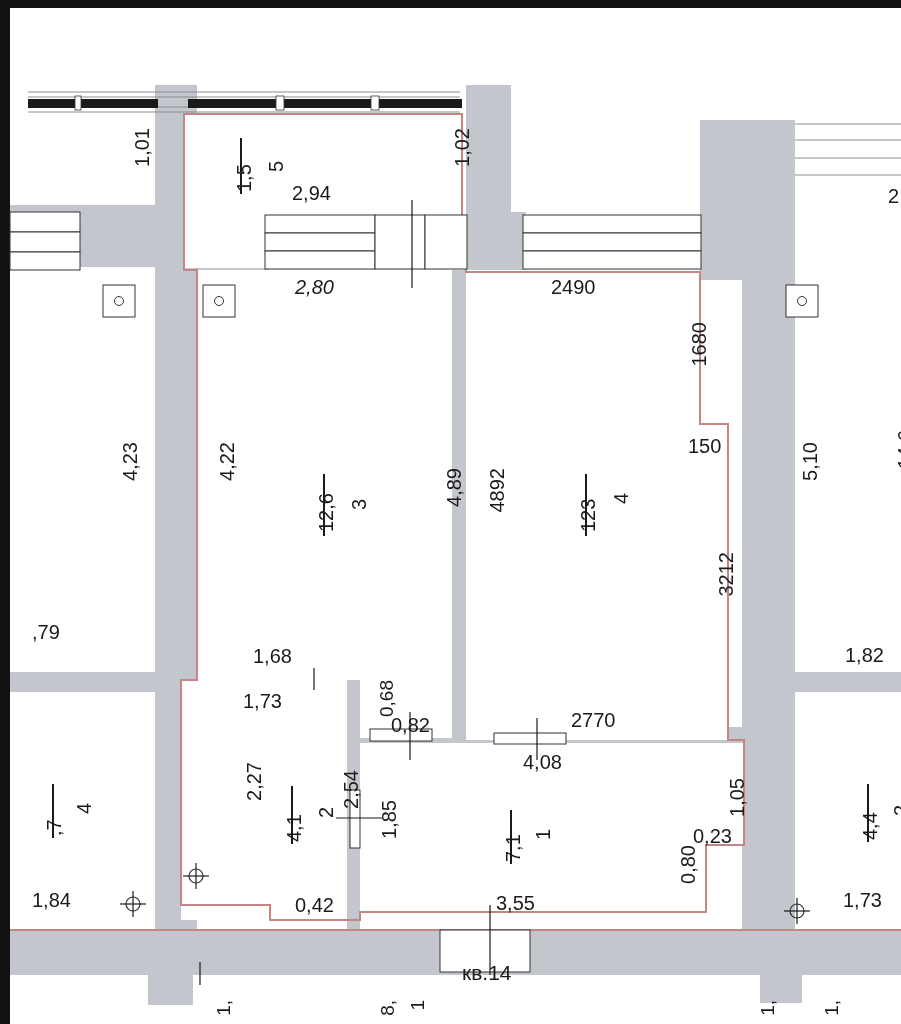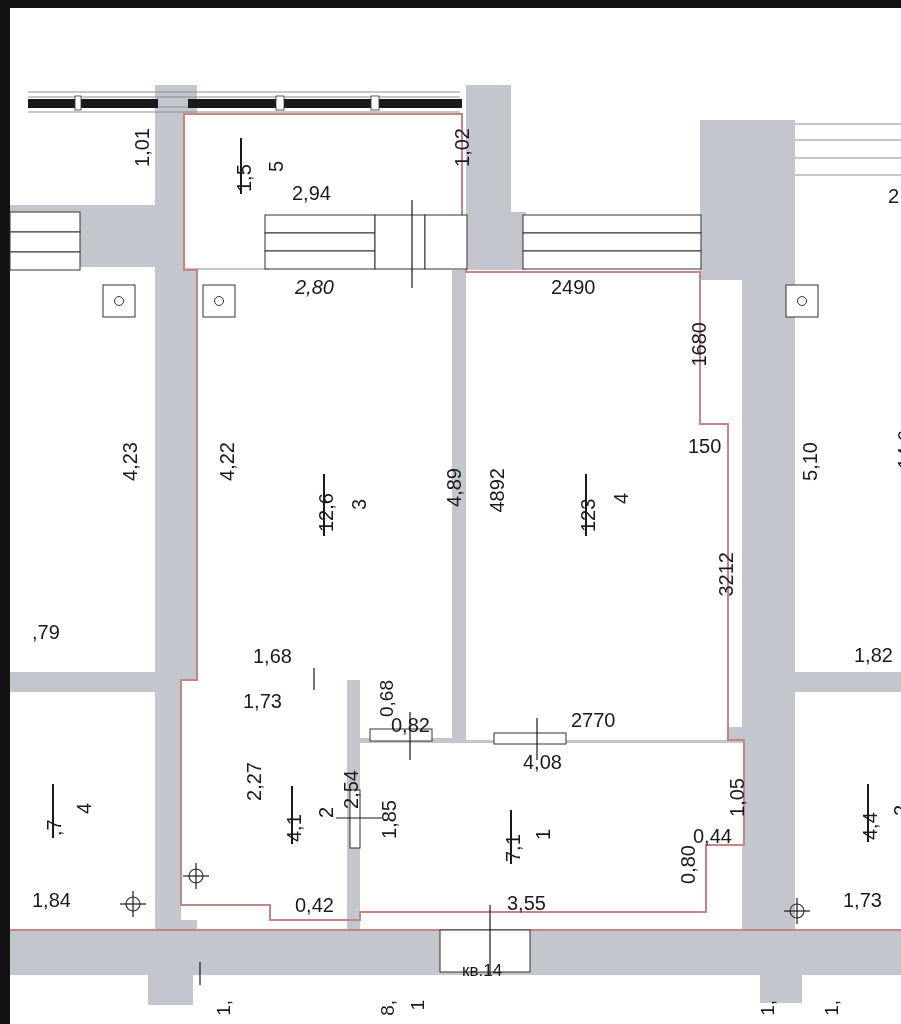--- a/index.html
+++ b/index.html
@@ -242,21 +242,21 @@
     <div class="bar" style="left:25px;top:4px;width:1.6px;height:62px;"></div>
     <div class="den rot" style="left:51px;top:34px;transform:rotate(-90deg);transform-origin:left top;">4</div>
   </div>
 
   <div class="lbl rot" style="left:800px;top:442px;transform:rotate(-90deg) translate(-100%,0);">5,10</div>
 
   <div class="lbl rot" style="left:895px;top:430px;transform:rotate(-90deg) translate(-100%,0);">14,6</div>
 
   <div class="lbl" style="left:32px;top:622px;">,79</div>
 
-  <div class="lbl" style="left:845px;top:645px;margin-left:9px;">1,82</div>
+  <div class="lbl" style="left:845px;top:645px;">1,82</div>
 
   <div class="lbl" style="left:253px;top:646px;">1,68</div>
 
   <div class="lbl" style="left:243px;top:691px;">1,73</div>
 
   <div class="lbl rot" style="left:377px;top:680px;transform:rotate(-90deg) translate(-100%,0);font-size:19px;">0,68</div>
 
   <div class="lbl" style="left:391px;top:715px;">0,82</div>
 
   <div class="lbl rot" style="left:244px;top:762px;transform:rotate(-90deg) translate(-100%,0);">2,27</div>
@@ -276,25 +276,25 @@
   <div class="lbl" style="left:571px;top:710px;">2770</div>
 
   <div class="lbl" style="left:523px;top:752px;">4,08</div>
 
   <div class="frac" style="left:487px;top:808px;width:70px;height:60px;">
     <div class="num rot" style="left:16px;top:54px;transform:rotate(-90deg);transform-origin:left top;">7,1</div>
     <div class="bar" style="left:23px;top:2px;width:1.6px;height:54px;"></div>
     <div class="den rot" style="left:46px;top:32px;transform:rotate(-90deg);transform-origin:left top;">1</div>
   </div>
 
-  <div class="lbl" style="left:507px;top:893px;">3,55</div>
+  <div class="lbl" style="left:496px;top:893px;">3,55</div>
 
   <div class="lbl rot" style="left:727px;top:778px;transform:rotate(-90deg) translate(-100%,0);">1,05</div>
 
-  <div class="lbl" style="left:693px;top:826px;">0,44</div>
+  <div class="lbl" style="left:693px;top:826px;">0,23</div>
 
   <div class="lbl rot" style="left:678px;top:845px;transform:rotate(-90deg) translate(-100%,0);">0,80</div>
 
   <div class="frac" style="left:38px;top:782px;width:56px;height:60px;">
     <div class="num rot" style="left:6px;top:54px;transform:rotate(-90deg);transform-origin:left top;">,7</div>
     <div class="bar" style="left:14px;top:2px;width:1.6px;height:54px;"></div>
     <div class="den rot" style="left:36px;top:32px;transform:rotate(-90deg);transform-origin:left top;">4</div>
   </div>
 
   <div class="frac" style="left:846px;top:782px;width:60px;height:64px;">
@@ -302,21 +302,21 @@
     <div class="bar" style="left:21px;top:2px;width:1.6px;height:58px;"></div>
     <div class="den rot" style="left:45px;top:34px;transform:rotate(-90deg);transform-origin:left top;">2</div>
   </div>
 
   <div class="lbl" style="left:32px;top:890px;">1,84</div>
 
   <div class="lbl" style="left:843px;top:890px;">1,73</div>
 
   <div class="lbl" style="left:888px;top:186px;">2</div>
 
-  <div class="lbl" style="left:462px;top:962px;font-size:17px;">кв.14</div>
+  <div class="lbl" style="left:462px;top:962px;font-size:21px;">кв.14</div>
 
   <div class="lbl rot" style="left:214px;top:1000px;transform:rotate(-90deg) translate(-100%,0);font-size:19px;">1,</div>
   <div class="lbl rot" style="left:378px;top:1000px;transform:rotate(-90deg) translate(-100%,0);font-size:19px;">8,</div>
   <div class="lbl rot" style="left:408px;top:1000px;transform:rotate(-90deg) translate(-100%,0);font-size:19px;">1</div>
   <div class="lbl rot" style="left:758px;top:1000px;transform:rotate(-90deg) translate(-100%,0);font-size:19px;">1,</div>
   <div class="lbl rot" style="left:822px;top:1000px;transform:rotate(-90deg) translate(-100%,0);font-size:19px;">1,</div>
 
 </div>
 
 </body></html>

